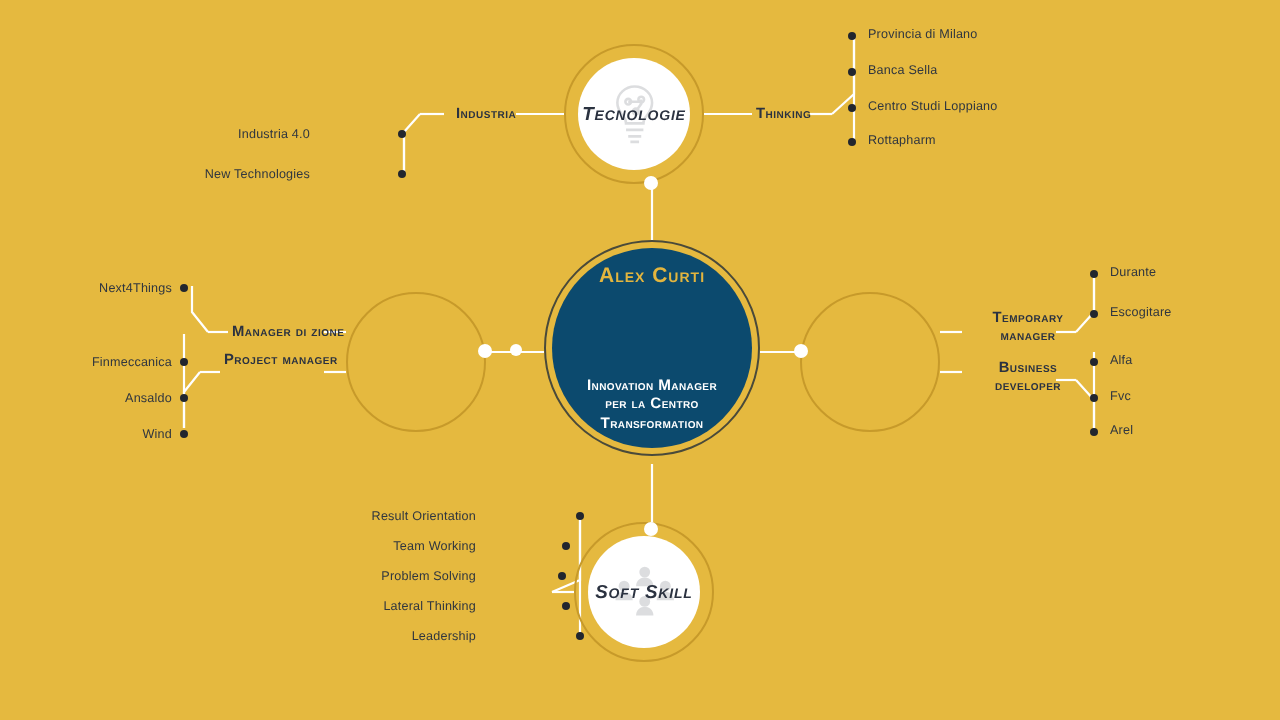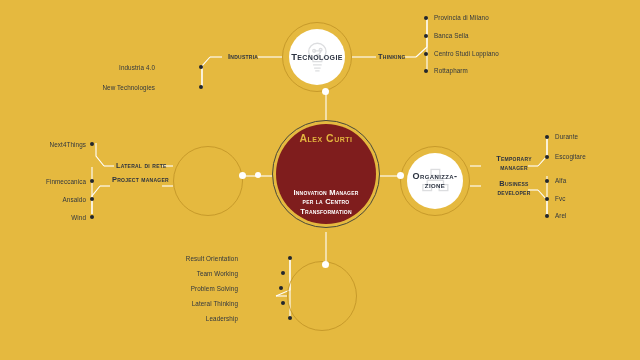--- a/index.html
+++ b/index.html
@@ -28,32 +28,33 @@
     box-sizing:border-box;
     box-shadow:0 0 0 0 rgba(0,0,0,0);
   }
   .hub .hub-label{
     position:relative;z-index:3;
     color:#2b3240;
     font-variant:small-caps;
     font-weight:700;
     letter-spacing:.4px;
     line-height:1.02;
+    font-style:italic;
   }
   .hub .hub-icon{
     position:absolute;left:0;top:0;width:100%;height:100%;
     z-index:1;opacity:.16;
     display:flex;align-items:center;justify-content:center;
   }
   .hub .hub-icon svg{width:62%;height:62%;}
 
   
   #center-node{
     left:276px;top:124px;width:100px;height:100px;
-    background:#7f1d1d;
+    background:#0c4a6e;
     flex-direction:column;
     z-index:6;
     gap:41px;
   }
   #center-ring{
     left:272px;top:120px;width:108px;height:108px;
     border:1px solid #4a4a3a;z-index:5;
   }
   #center-name{
     color:#e3b53e;font-variant:small-caps;font-weight:700;
@@ -175,40 +176,41 @@
           <circle cx="33" cy="29" r="2.6"></circle>
         <path d="M26 20h12M38 18v4l-5 7"></path>
       </svg>
     </span>
     <span class="hub-label">Tecnologie</span>
   </div>
 
   <div class="hub-ring" id="ring-relazione"></div>
 
   <div class="hub-ring" id="ring-organizzazione"></div>
-  <div class="node hub" id="node-organizzazione">
+
+  <div class="hub-ring" id="ring-softskill"></div>
+  <div class="node hub" id="node-softskill">
     <span class="hub-icon">
-      <svg viewBox="0 0 64 64" fill="none" stroke="#2b3240" stroke-width="2.4">
-        <rect x="24" y="10" width="16" height="11"></rect>
-        <rect x="9" y="38" width="16" height="11"></rect>
-        <rect x="39" y="38" width="16" height="11"></rect>
-        <path d="M32 21v9M17 30h30M17 30v8M47 30v8"></path>
+      <svg viewBox="0 0 64 64" fill="#2b3240" stroke="none">
+        <circle cx="32" cy="13" r="5"></circle>
+          <path d="M24 26c0-5 4-8 8-8s8 3 8 8z"></path>
+        <circle cx="13" cy="26" r="5"></circle>
+          <path d="M5 39c0-5 4-8 8-8s8 3 8 8z"></path>
+        <circle cx="51" cy="26" r="5"></circle>
+          <path d="M43 39c0-5 4-8 8-8s8 3 8 8z"></path>
+        <circle cx="32" cy="40" r="5"></circle>
+          <path d="M24 53c0-5 4-8 8-8s8 3 8 8z"></path>
       </svg>
     </span>
-    <span class="hub-label">
-      <span>Organizza-</span><br>
-      <span>zione</span>
-    </span>
-  </div>
-
-  <div class="hub-ring" id="ring-softskill"></div>
+    <span class="hub-label">Soft Skill</span>
+  </div>
 
   <div class="branch-label" style="left:228px;top:53px;">Industria</div>
   <div class="branch-label" style="left:378px;top:53px;">Thinking</div>
-  <div class="branch-label" style="left:116px;top:162px;">Lateral di rete</div>
+  <div class="branch-label" style="left:116px;top:162px;">Manager di zione</div>
   <div class="branch-label" style="left:112px;top:176px;">Project manager</div>
 
   <div class="branch-label two-line" style="left:483px;top:180px;">
     <span>Business</span><br>
     <span>developer</span>
   </div>
   <div class="branch-label two-line" style="left:483px;top:155px;">
     <span>Temporary</span><br>
     <span>manager</span>
   </div>

